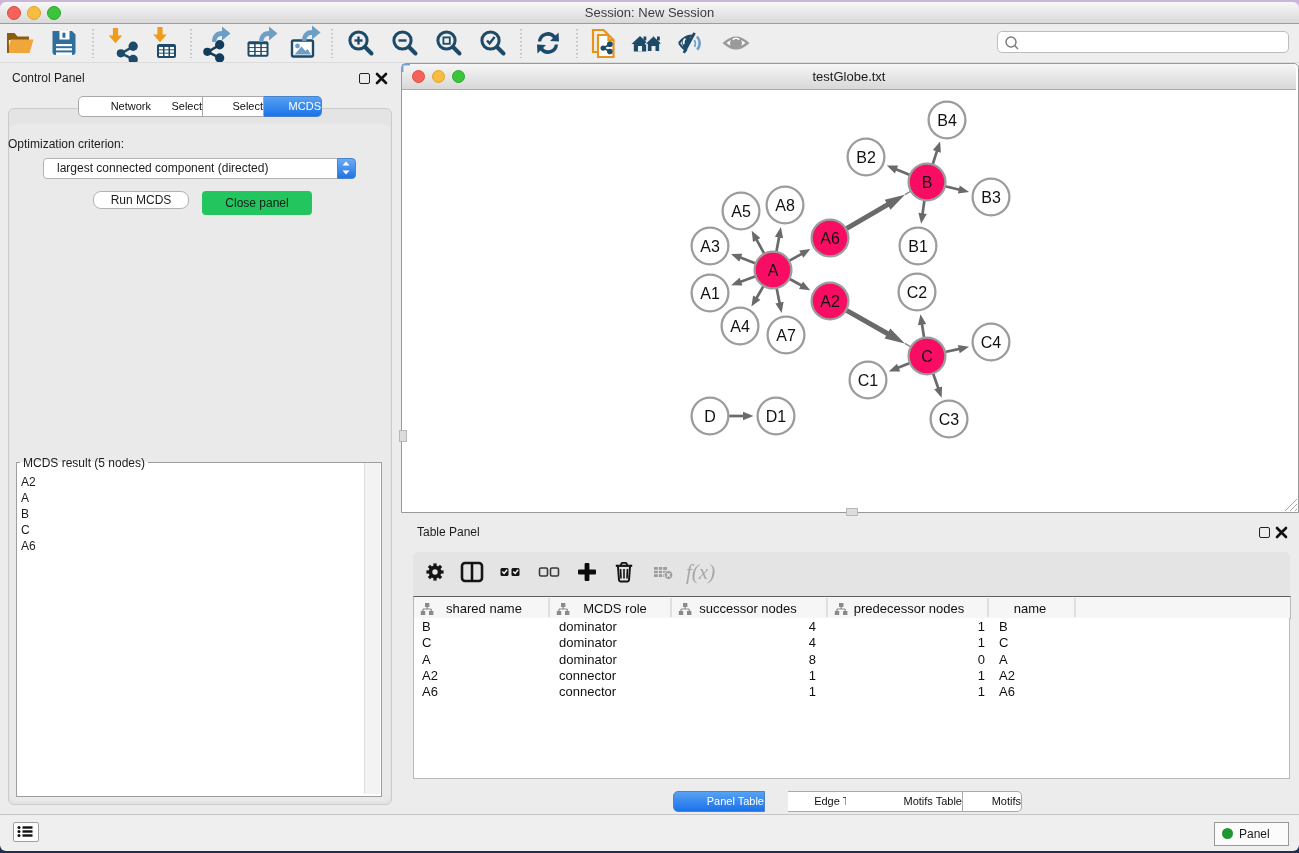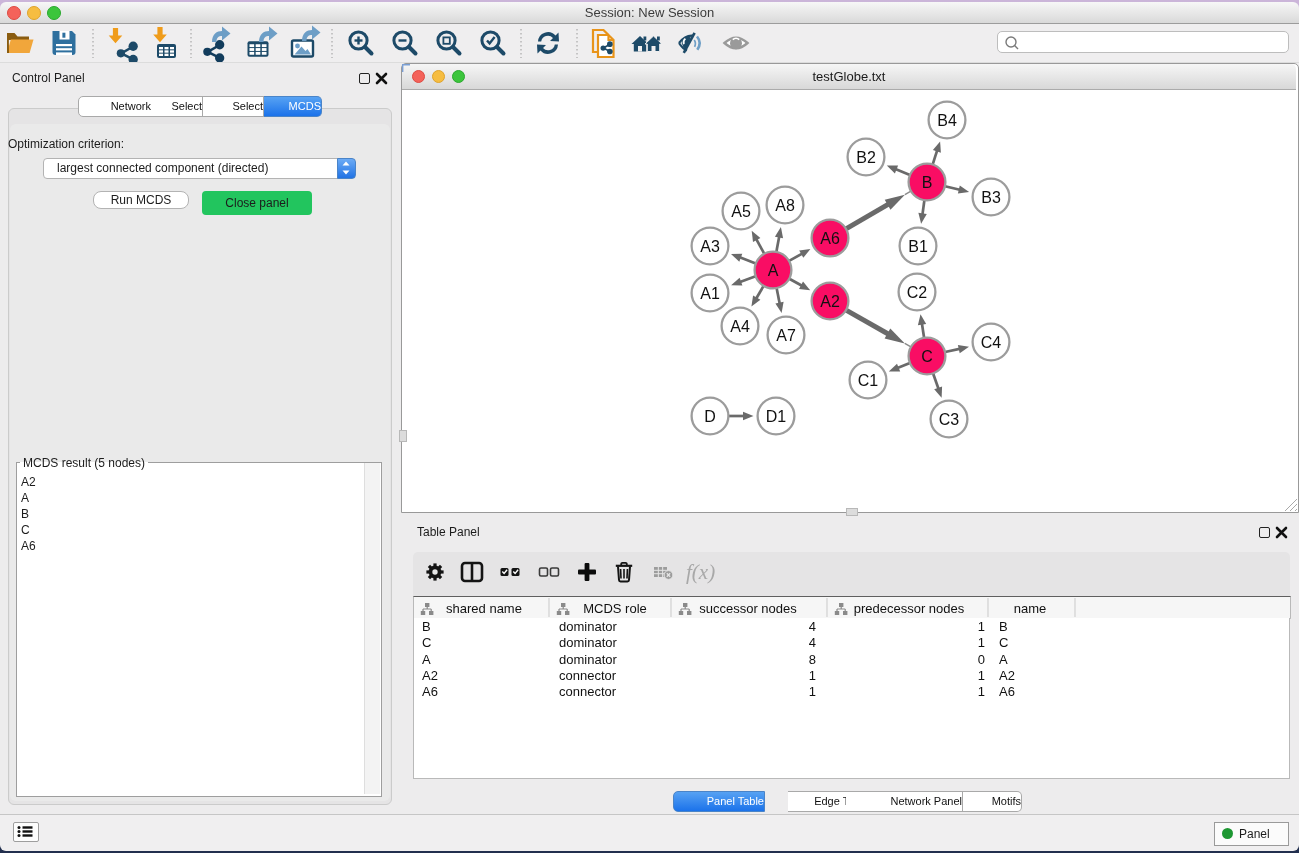--- a/index.html
+++ b/index.html
@@ -390,21 +390,21 @@
     <text x="985" y="696" text-anchor="end">1</text>
 <text x="999" y="631">B</text>
     <text x="999" y="647">C</text>
     <text x="999" y="664">A</text>
     <text x="999" y="680">A2</text>
     <text x="999" y="696">A6</text>
 </svg>
 
 <div class="wtab btab" style="left:673px;top:791px;width:90px;border-left:1px solid #4a84c8;border-radius:5px 0 0 5px">Panel Table</div>
 <div class="wtab" style="left:788px;top:791px;width:81px">Edge Table</div>
-<div class="wtab" style="left:846px;top:791px;width:116px">Network Panel</div>
+<div class="wtab" style="left:846px;top:791px;width:116px">Motifs Table</div>
 <div class="wtab" style="left:963px;top:791px;width:58px;border-radius:0 5px 5px 0">Motifs</div>
 
 <div class="abs" style="left:0;top:814px;width:1299px;height:36px;background:#f0eff0;border-top:1px solid #c6c6c6;border-radius:0 0 6px 6px"></div>
 <div class="abs" style="left:13px;top:822px;width:24px;height:18px;background:#fdfdfd;border:1px solid #9e9e9e;border-radius:2px"></div>
 <svg class="abs" style="left:17px;top:825px" width="17" height="13">
 <circle cx="2" cy="2.5" r="1.5" fill="#111"></circle>
     <rect x="5.5" y="1.3" width="10" height="2.4" fill="#111"></rect>
 <circle cx="2" cy="6.5" r="1.5" fill="#111"></circle>
     <rect x="5.5" y="5.3" width="10" height="2.4" fill="#111"></rect>
 <circle cx="2" cy="10.5" r="1.5" fill="#111"></circle>

